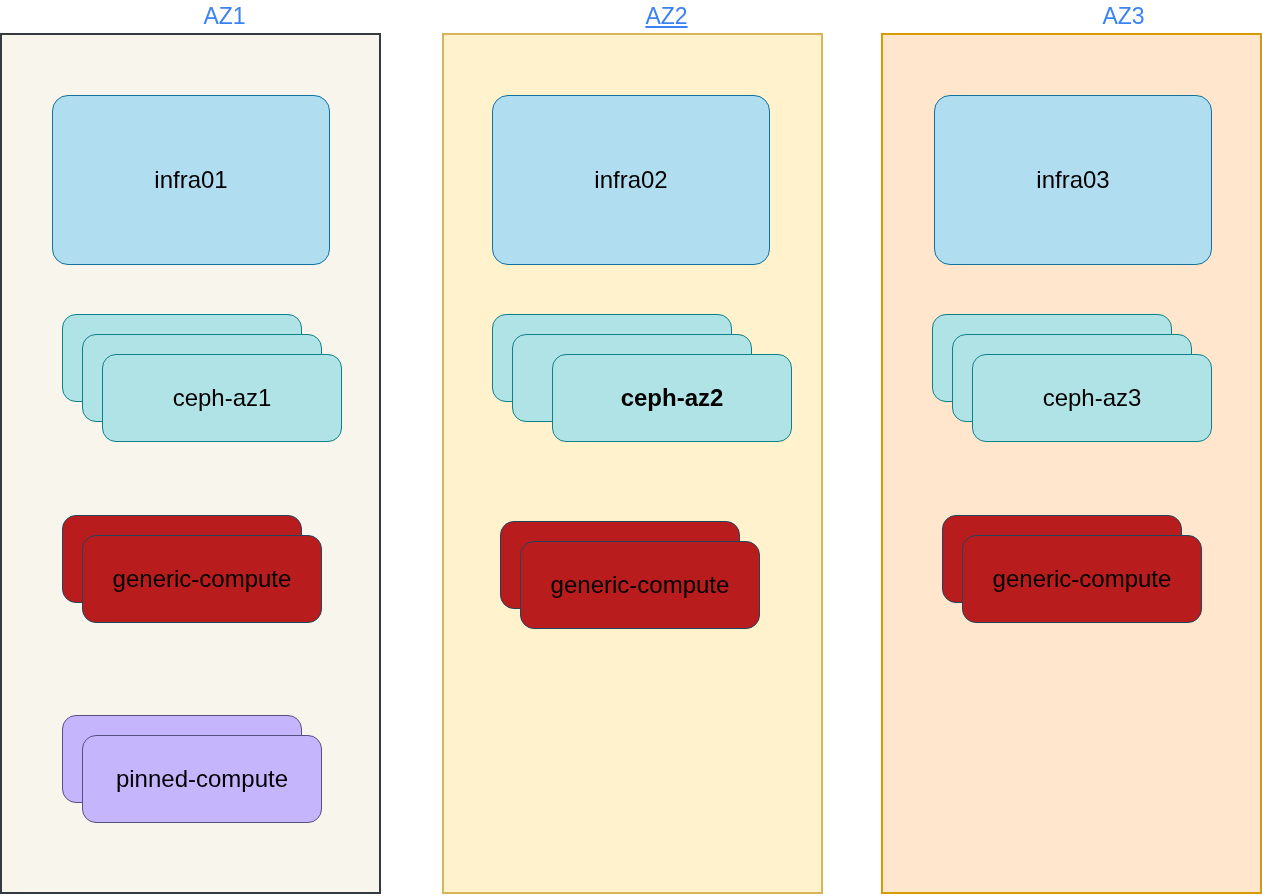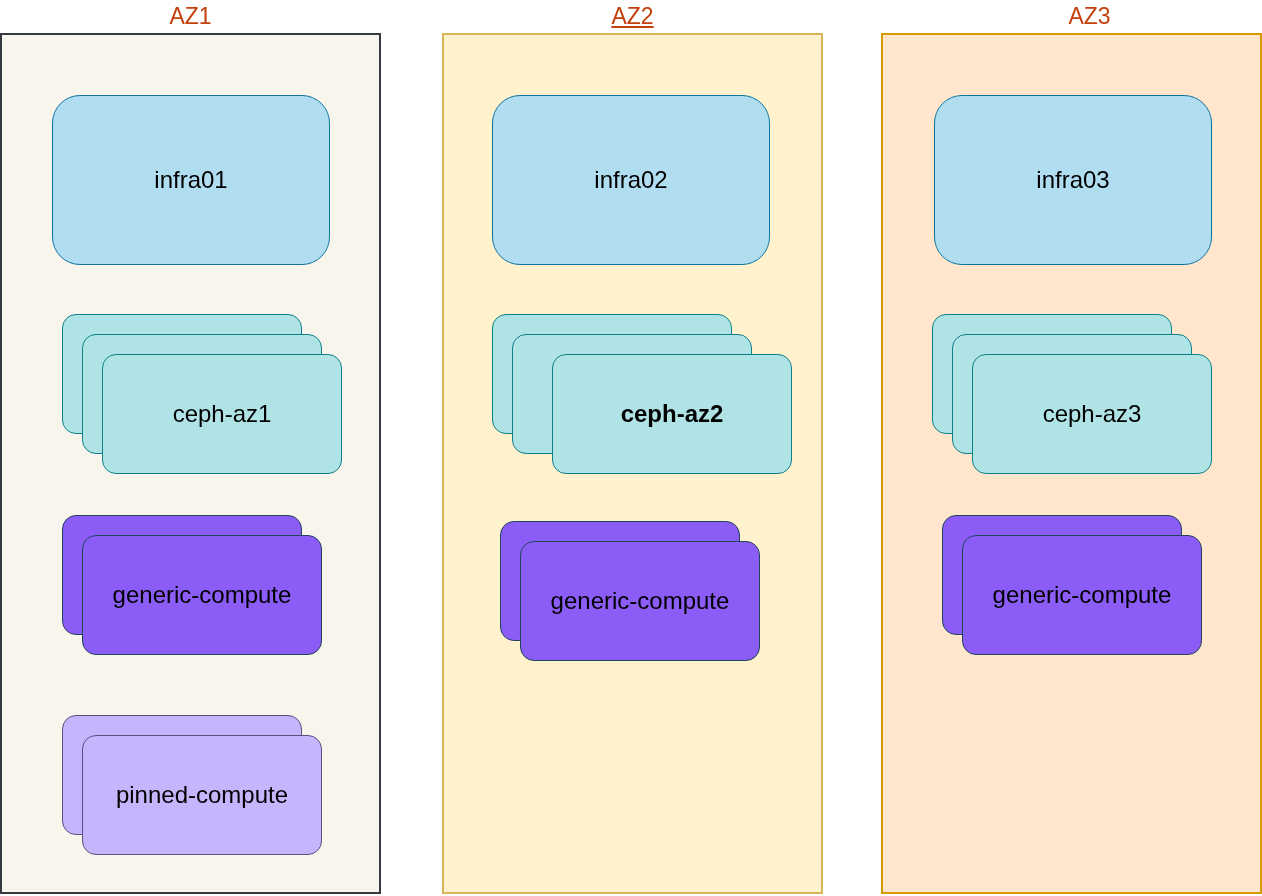--- a/index.html
+++ b/index.html
@@ -3,39 +3,39 @@
 <meta charset="utf-8">
 <style>
   html,body{margin:0;padding:0;}
   body{
     width:1262px;height:896px;position:relative;background:#ffffff;
     font-family:"Liberation Sans", sans-serif;color:#000;
     overflow:hidden;
   }
   .zone-label{
     position:absolute;top:2px;height:28px;line-height:28px;
-    text-align:center;font-size:23px;color:#c2410c;
+    text-align:center;font-size:23px;color:#3b82f6;padding-left:34px;
   }
   .zone{
     position:absolute;top:33px;height:861px;box-sizing:border-box;
     border:2px solid;
   }
   .zone.az1{left:0;width:381px;background:#F8F5EC;border-color:#343A40;}
   .zone.az2{left:442px;width:381px;background:#FFF2CC;border-color:#D6B656;}
   .zone.az3{left:881px;width:381px;background:#FFE6CC;border-color:#D79B00;}
   .node{
     position:absolute;box-sizing:border-box;border:1.5px solid;
     display:flex;align-items:center;justify-content:center;
     font-size:24px;text-align:center;
   }
-  .node.big{width:278px;height:170px;border-radius:28px;}
-  .node.small{width:240px;height:120px;border-radius:14px;}
+  .node.big{width:278px;height:170px;border-radius:16px;}
+  .node.small{width:240px;height:88px;border-radius:14px;}
   .infra{background:#B1DDF0;border-color:#10739E;}
   .ceph{background:#B0E3E6;border-color:#0E8088;}
-  .generic{background:#8b5cf6;border-color:#23445D;}
+  .generic{background:#b91c1c;border-color:#23445D;}
   .pinned{background:#c4b5fd;border-color:#56517E;}
 </style>
 </head>
 <body>
 
 <div class="zone-label" style="left:0;width:381px;">AZ1</div>
 <div class="zone-label" style="left:442px;width:381px;text-decoration:underline;">AZ2</div>
 <div class="zone-label" style="left:899px;width:381px;">AZ3</div>
 
 <div class="zone az1"></div>

